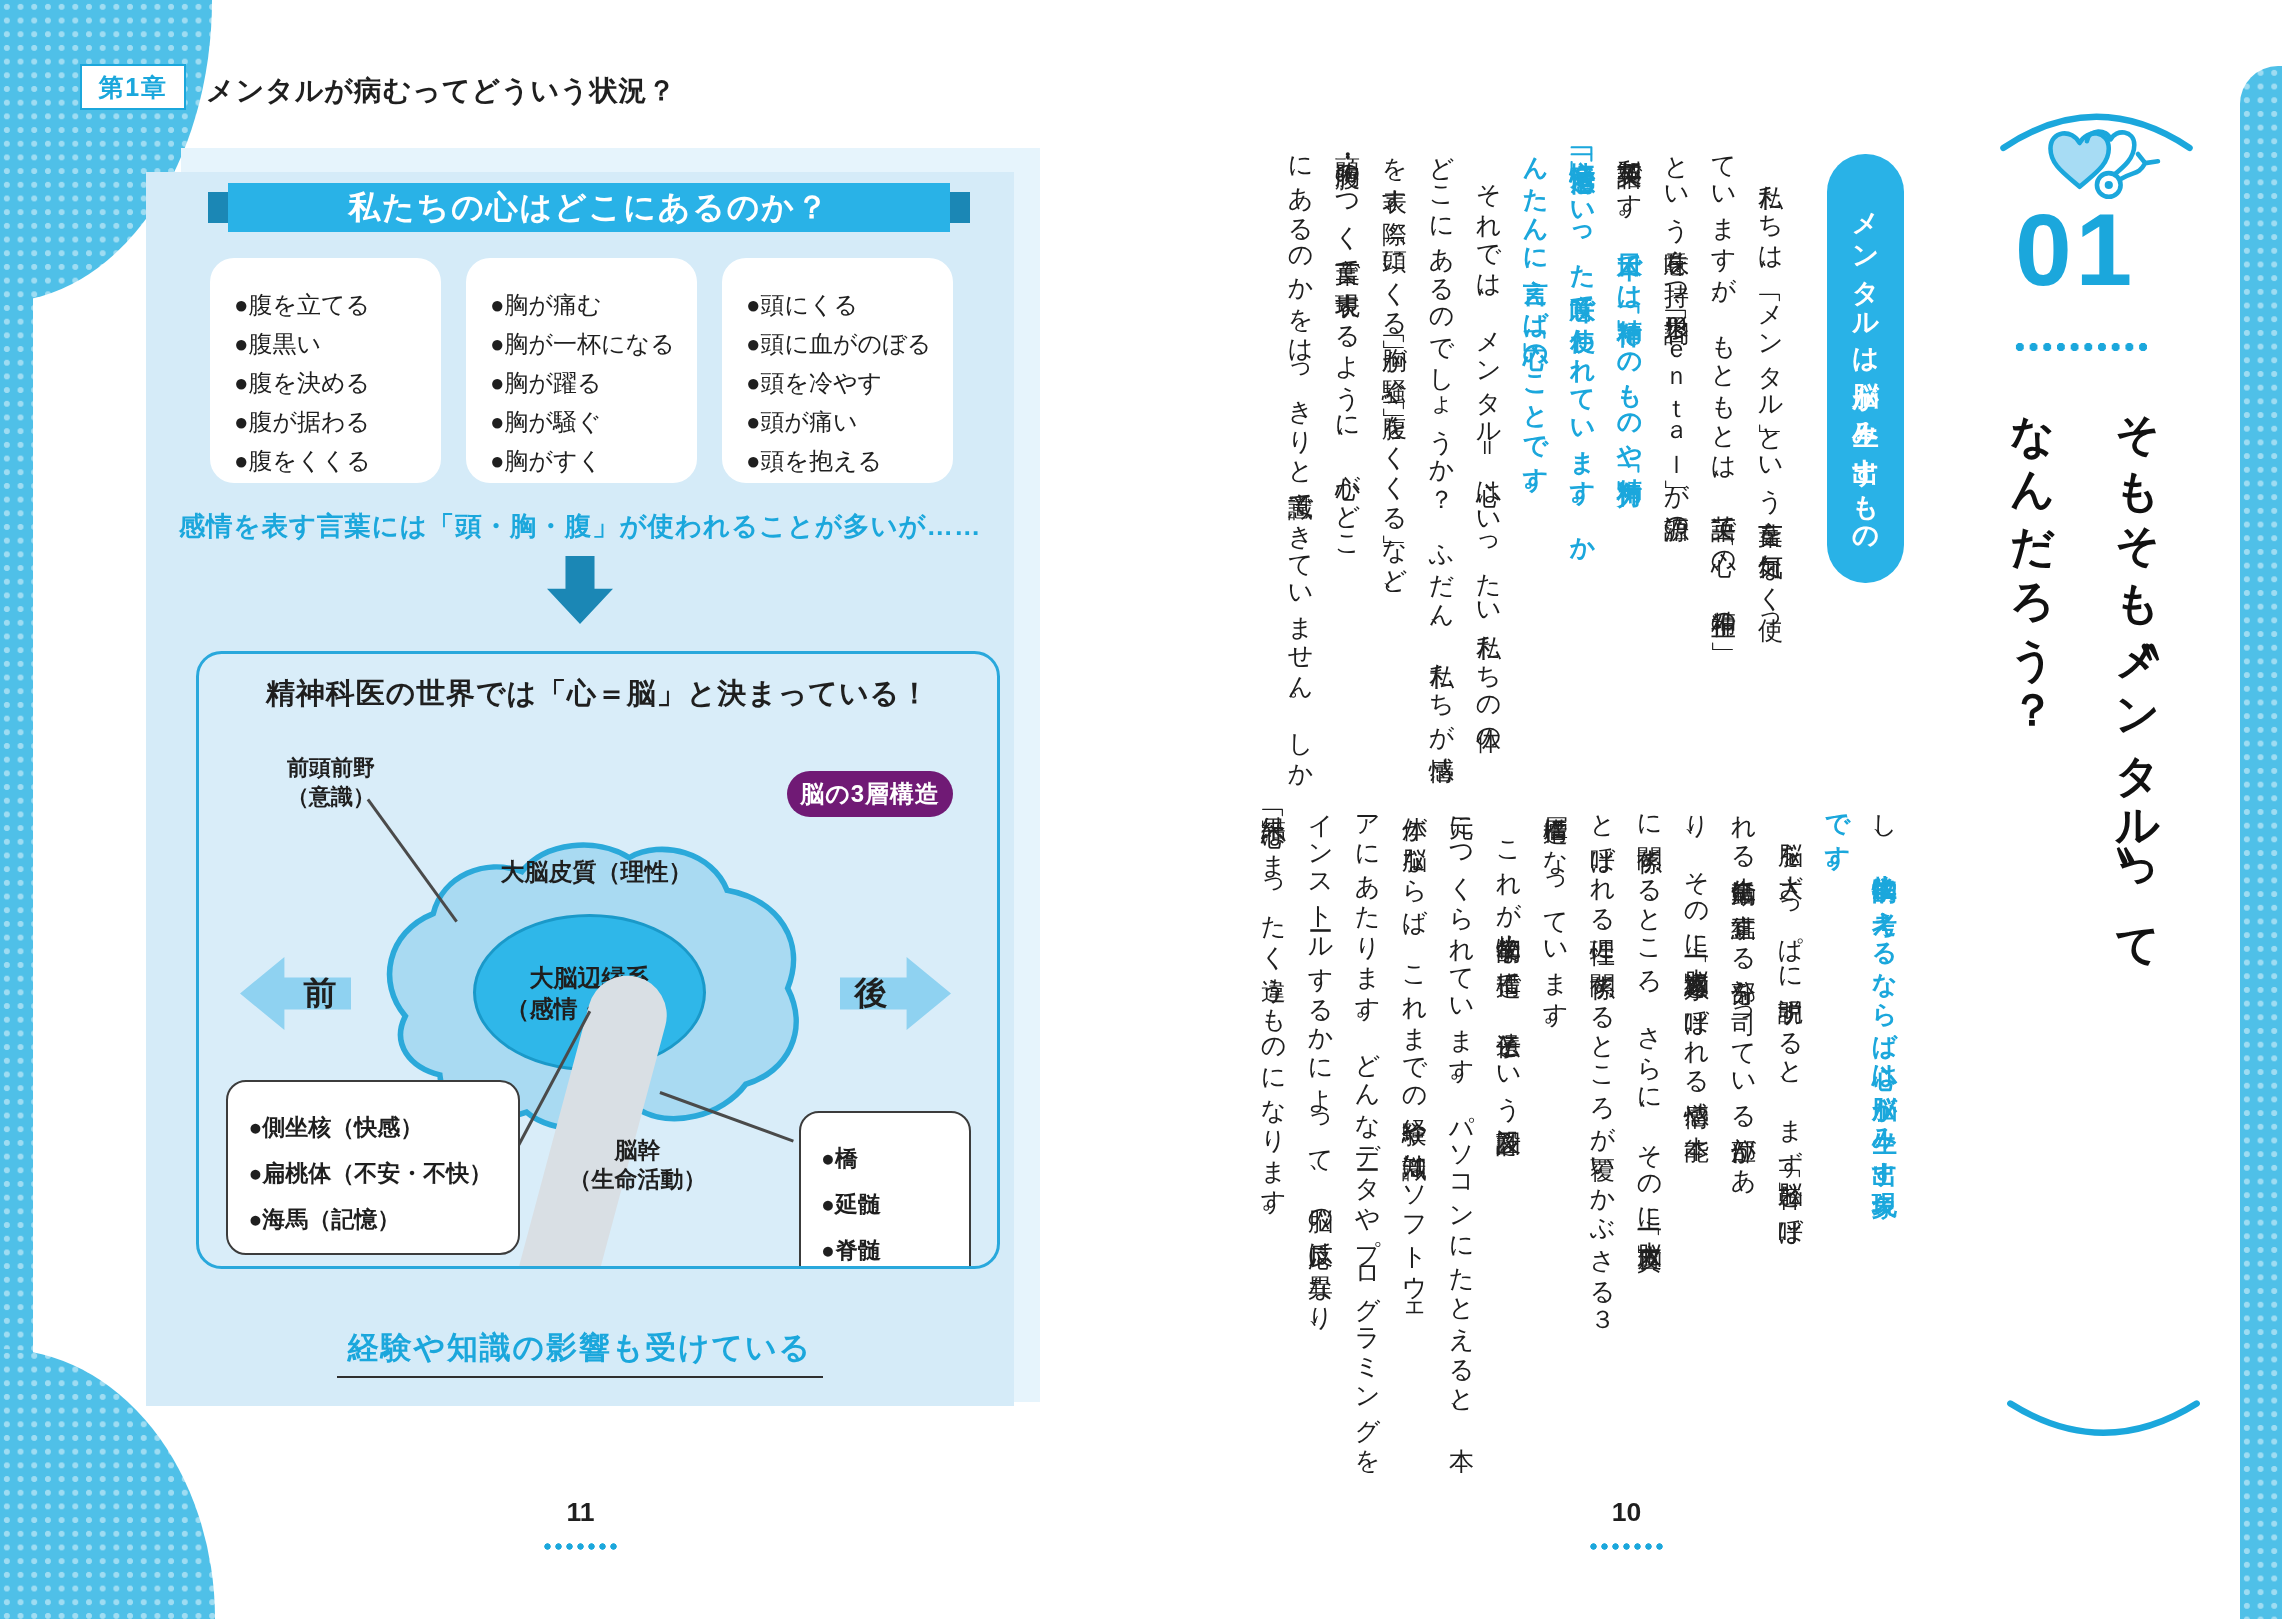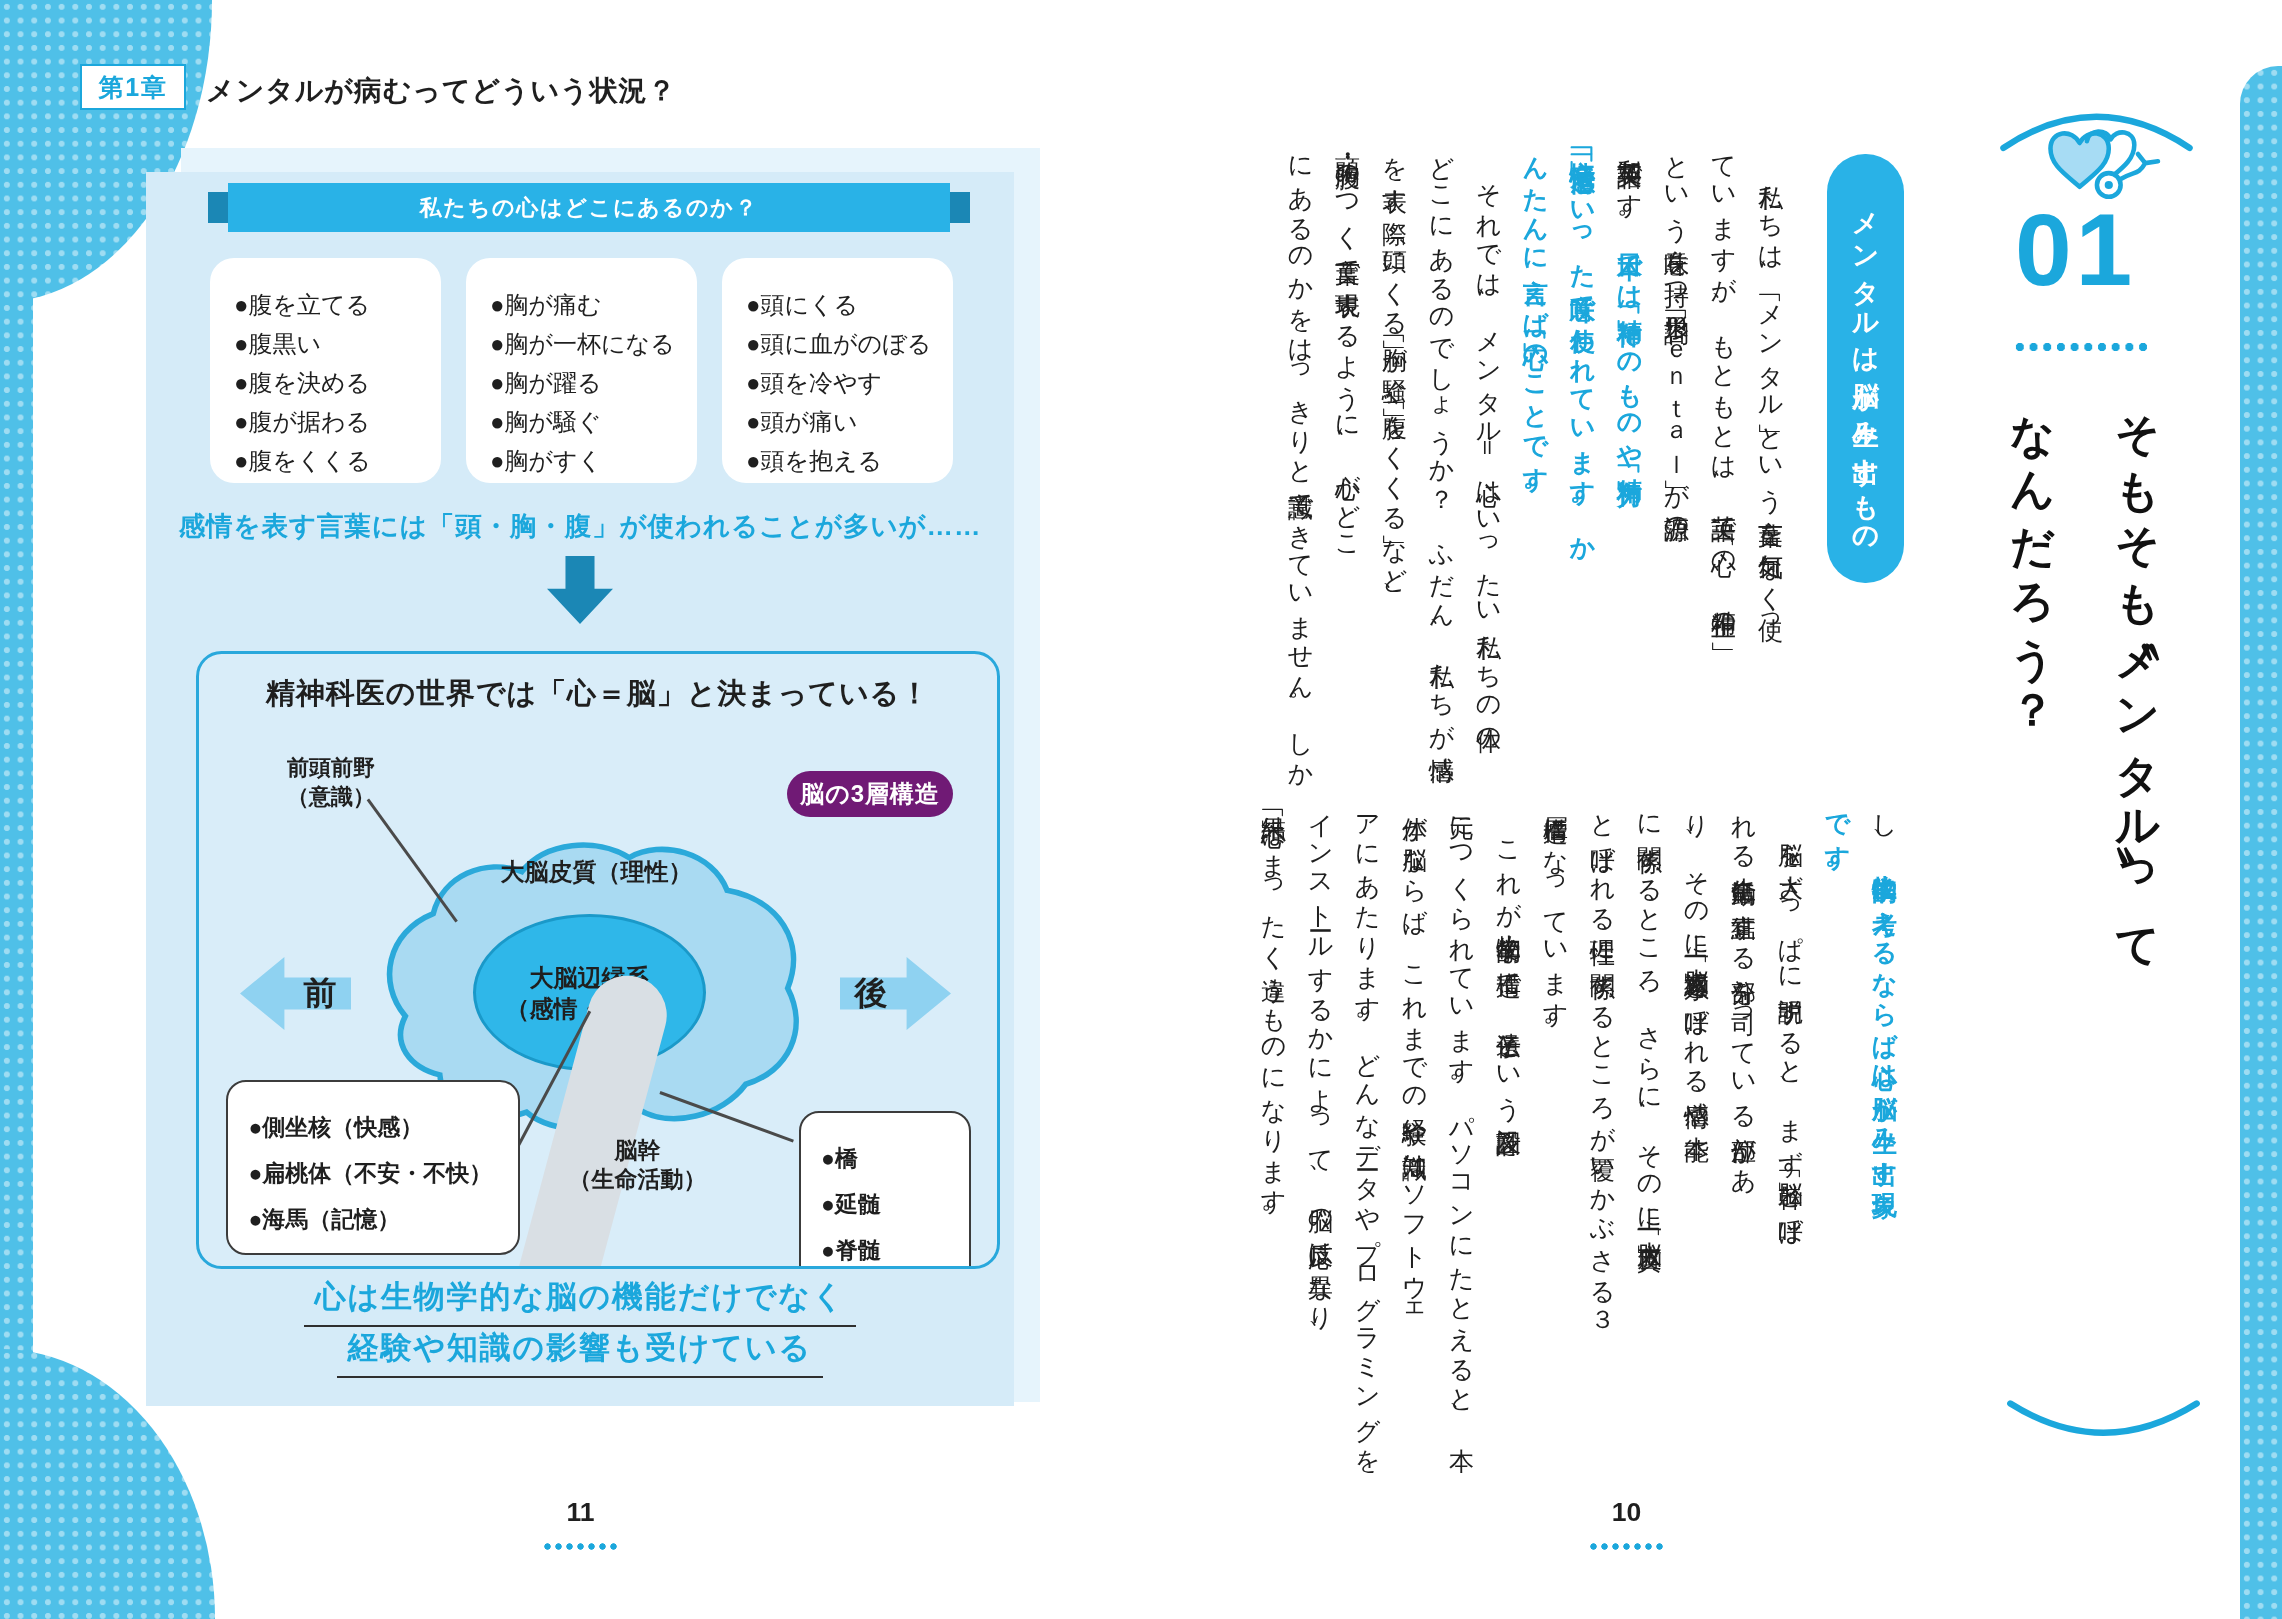--- a/index.html
+++ b/index.html
@@ -15,21 +15,21 @@
   .band-right{position:absolute;left:2240px;top:66px;width:42px;height:1553px;border-top-left-radius:38px;}
   
   .chapter{position:absolute;left:80px;top:64px;display:flex;align-items:flex-end;gap:20px;}
   .chapter-badge{background:#fff;border:2.7px solid #1BA7DC;color:#1BA7DC;font-weight:bold;
                  font-size:25px;padding:4.6px 16.4px;letter-spacing:1.8px;}
   .chapter-title{font-size:28px;font-weight:bold;letter-spacing:0.9px;}
   
   .panel-back{position:absolute;left:181px;top:148px;width:859px;height:1254px;background:#E6F4FC;}
   .panel{position:absolute;left:146px;top:172px;width:868px;height:1234px;background:#D5EBF8;}
   .banner{position:absolute;left:228px;top:183px;width:722px;height:49px;background:#29B2E7;
-          color:#fff;font-size:22px;font-weight:bold;display:flex;align-items:center;justify-content:center;letter-spacing:1.8px;}
+          color:#fff;font-size:32px;font-weight:bold;display:flex;align-items:center;justify-content:center;letter-spacing:1.8px;}
   .banner-tab{position:absolute;top:192px;width:22px;height:31px;background:#1B87B5;}
   .tab-l{left:208px;} .tab-r{left:948px;}
   .boxes{position:absolute;left:210px;top:258px;display:flex;gap:25px;}
   .wbox{width:231px;height:225px;background:#fff;border-radius:24px;padding:27.4px 0 0 24px;box-sizing:border-box;}
   .wbox .li{font-size:24px;line-height:39px;font-weight:500;white-space:nowrap;}
   .midline{position:absolute;left:146px;top:508px;width:868px;text-align:center;
            color:#1BA7DC;font-size:26.5px;font-weight:bold;letter-spacing:0.9px;}
   .bigarrow{position:absolute;left:547px;top:556px;width:66px;height:68px;background:#1B87B5;
             clip-path:polygon(50% 100%,0 48%,28% 48%,28% 0,72% 0,72% 48%,100% 48%);}
   .innerbox{position:absolute;left:196px;top:651px;width:804px;height:618px;background:#D9EDF9;
@@ -179,23 +179,20 @@
         <div class="li">●延髄</div>
         <div class="li">●脊髄</div>
       </div>
 
     <div class="lbl" style="left:361px;top:482px;width:155px;font-size:23px;z-index:6;">
       <div>脳幹</div>
       <div>（生命活動）</div>
     </div>
   </div>
 
-  <div class="bottomline bl1">
-    <span>心は生物学的な脳の機能だけでなく</span>
-  </div>
   <div class="bottomline bl2">
     <span>経験や知識の影響も受けている</span>
   </div>
 
   <div class="pagenum" style="left:544px;top:1497px;">11</div>
   <div class="dotline" style="left:542px;top:1541px;"></div>
 
   <div class="kicker">
     <div class="vt">メンタルは脳が生み出すもの</div>
   </div>

